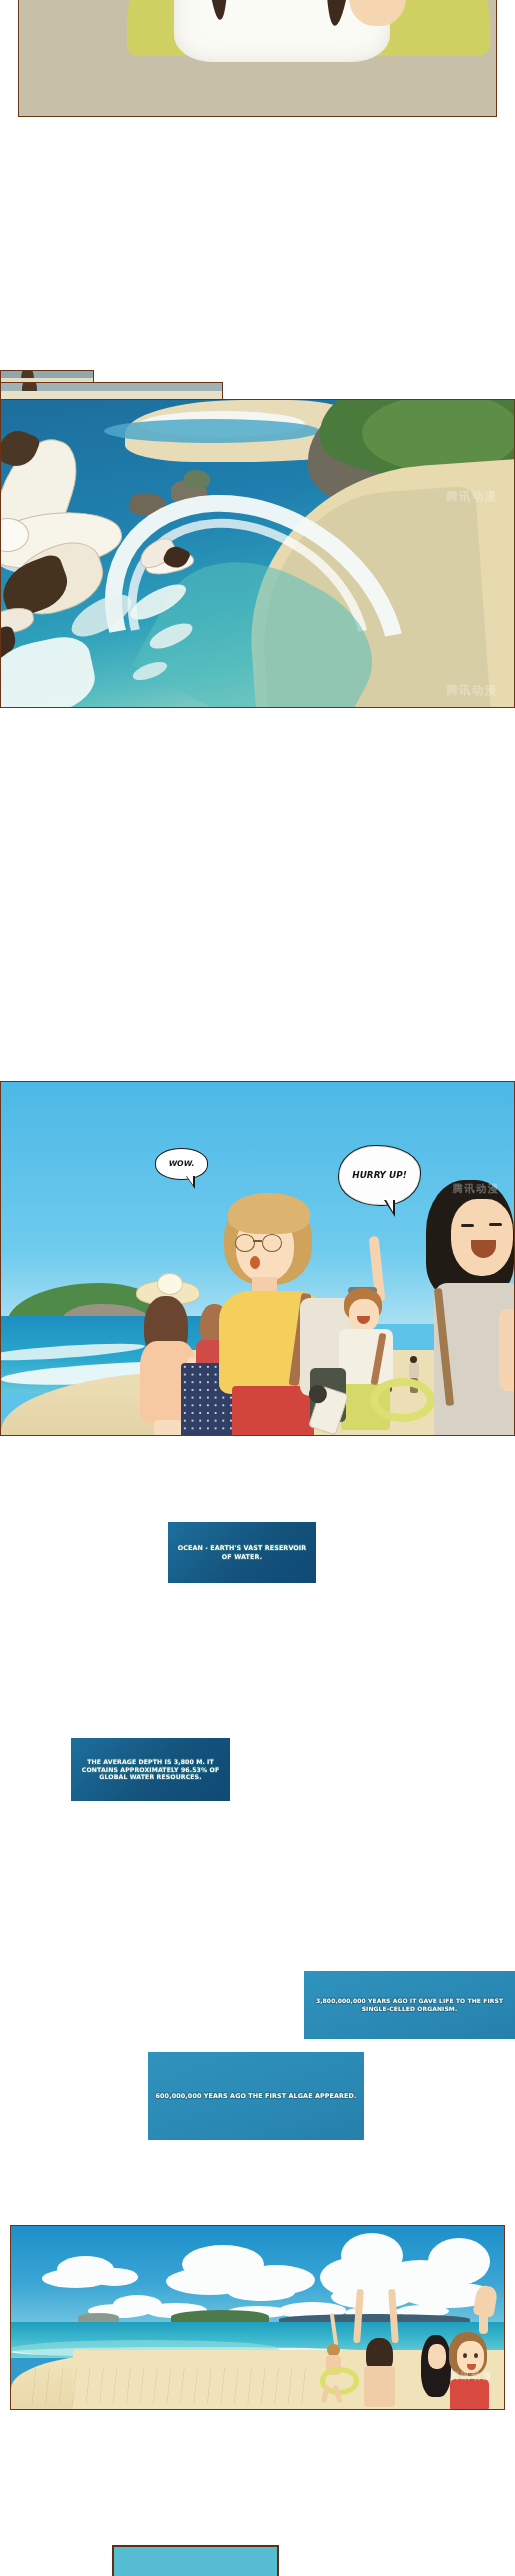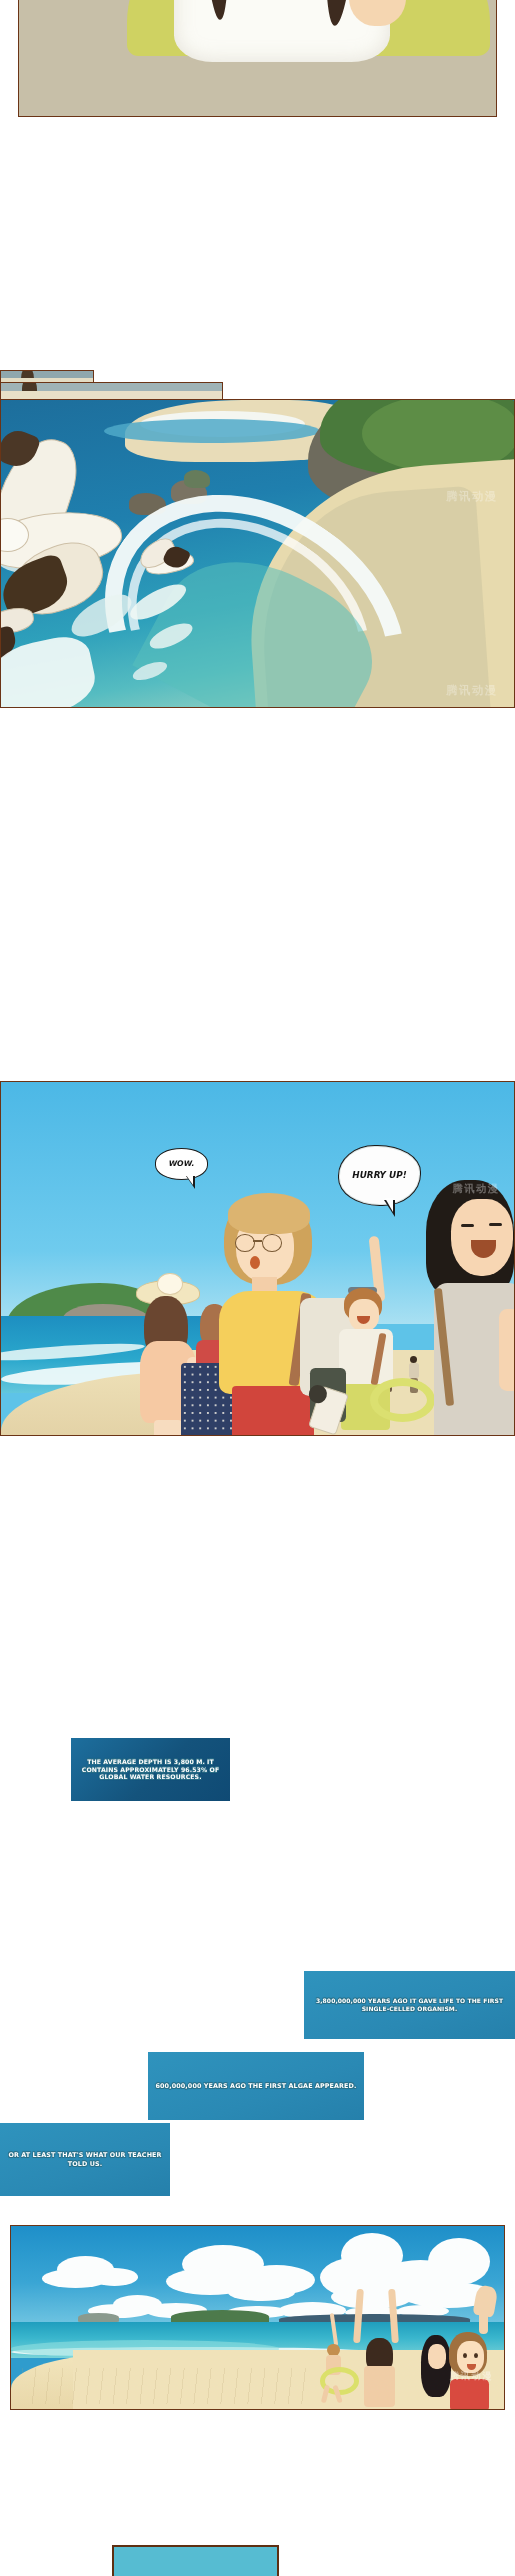--- a/index.html
+++ b/index.html
@@ -260,37 +260,37 @@
 
     <div class="balloon cloud" style="left:337px;top:63px;width:83px;height:61px;font-size:8.8px;line-height:1.25;">
       <span>HURRY UP!</span>
       <span class="tail" style="left:45px;top:54px;border-width:17.5px 0 0 11.3px;border-color:#1b1b1b transparent transparent transparent;"></span>
       <span class="tail" style="left:46px;top:52px;border-width:14.4px 0 0 8.8px;border-color:#fff transparent transparent transparent;"></span>
     </div>
 
     <div class="wm" style="right:14.4px;top:100px;font-size:10.3px;color:rgba(255,255,255,.34);">腾讯动漫</div>
   </div>
 
+  <div class="cap deep shadowtext" style="left:168px;top:1522px;width:148px;height:61px;font-size:6.4px;">
+    <span class="txt">OCEAN - EARTH'S VAST RESERVOIR OF WATER.</span>
+  </div>
 
   <div class="cap deep shadowtext" style="left:71px;top:1738px;width:159px;height:63px;font-size:6.2px;">
     <span class="txt">THE AVERAGE DEPTH IS 3,800 M. IT CONTAINS APPROXIMATELY 96.53% OF GLOBAL WATER RESOURCES.</span>
   </div>
 
 
   <div class="cap mid shadowtext" style="left:304px;top:1971px;width:211px;height:68px;font-size:6px;">
     <span class="txt">3,800,000,000 YEARS AGO IT GAVE LIFE TO THE FIRST SINGLE-CELLED ORGANISM.</span>
   </div>
 
-  <div class="cap mid shadowtext" style="left:148px;top:2052px;width:216px;height:68px;font-size:6.4px;">
+  <div class="cap mid shadowtext" style="left:148px;top:2052px;width:216px;height:88px;font-size:6.4px;">
     <span class="txt">600,000,000 YEARS AGO THE FIRST ALGAE APPEARED.</span>
   </div>
 
-  <div class="cap mid shadowtext" style="left:0px;top:2123px;width:170px;height:73px;font-size:6.4px;">
-    <span class="txt">OR AT LEAST THAT'S WHAT OUR TEACHER TOLD US.</span>
-  </div>
 
   <div class="panel" style="left:10.3px;top:2225px;width:495px;height:185px;background:#2f9ccd;">
     <div style="position:absolute;left:0;top:0;width:495px;height:124px;background:linear-gradient(180deg,#1e8fc9 0%,#39a5d4 45%,#78c9e3 85%,#bfe4ee 100%);"></div>
 
     <div class="cloudgrp" style="left:309px;top:7.2px;width:170px;height:88px;">
       <i style="left:20.6px;top:0px;width:62px;height:45px;"></i>
       <i style="left:0px;top:24px;width:77px;height:41px;"></i>
       <i style="left:54px;top:27px;width:93px;height:43px;"></i>
       <i style="left:108px;top:5.2px;width:62px;height:47px;"></i>
       <i style="left:82px;top:49px;width:93px;height:26px;"></i>

